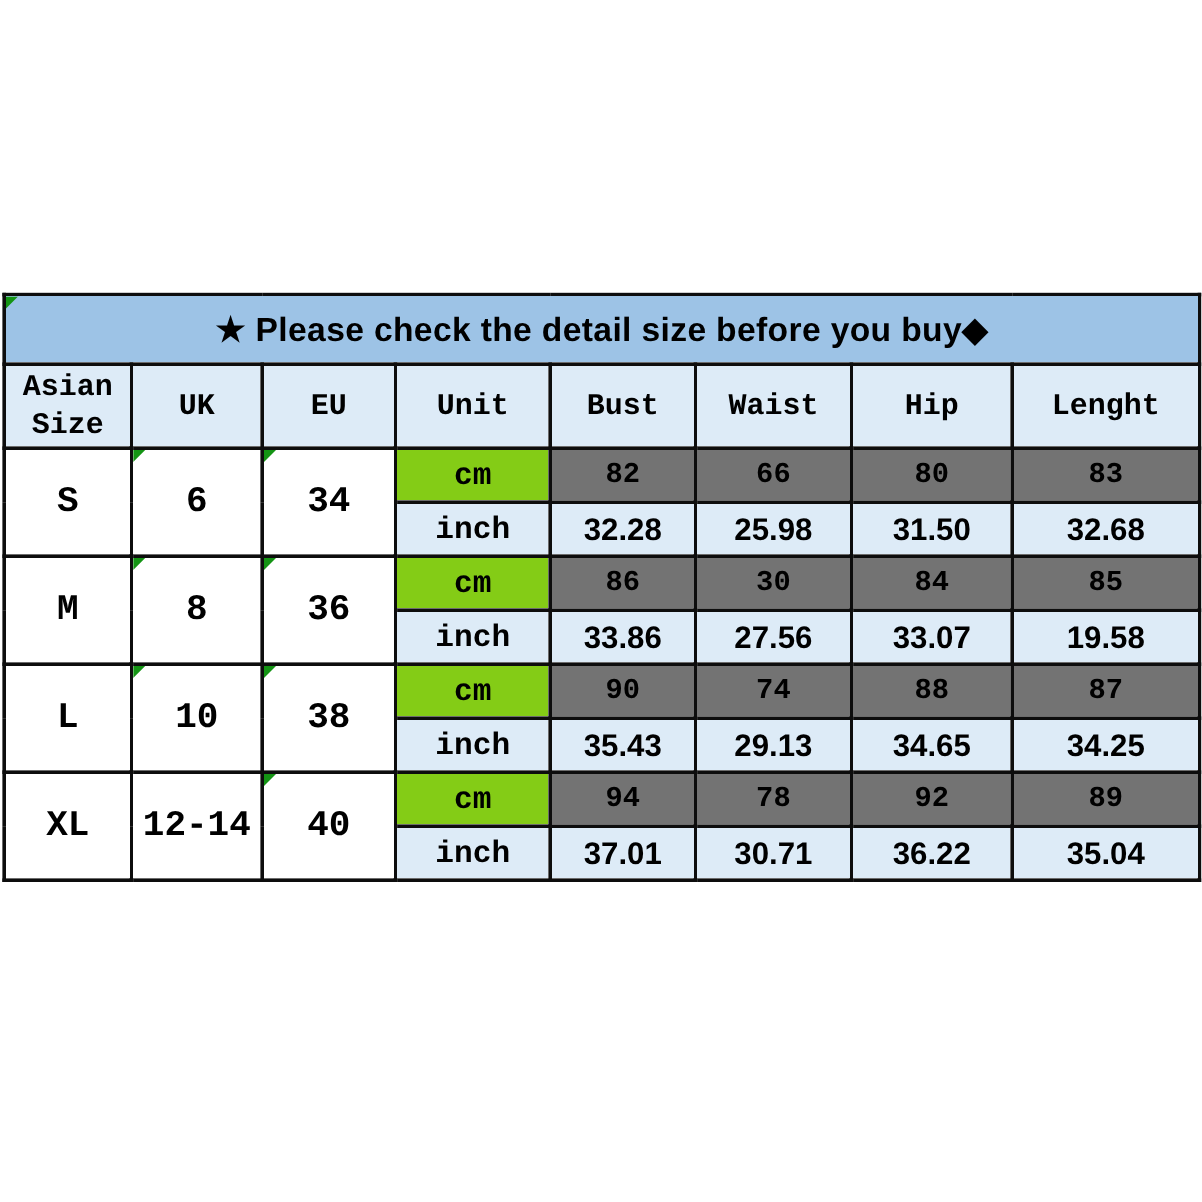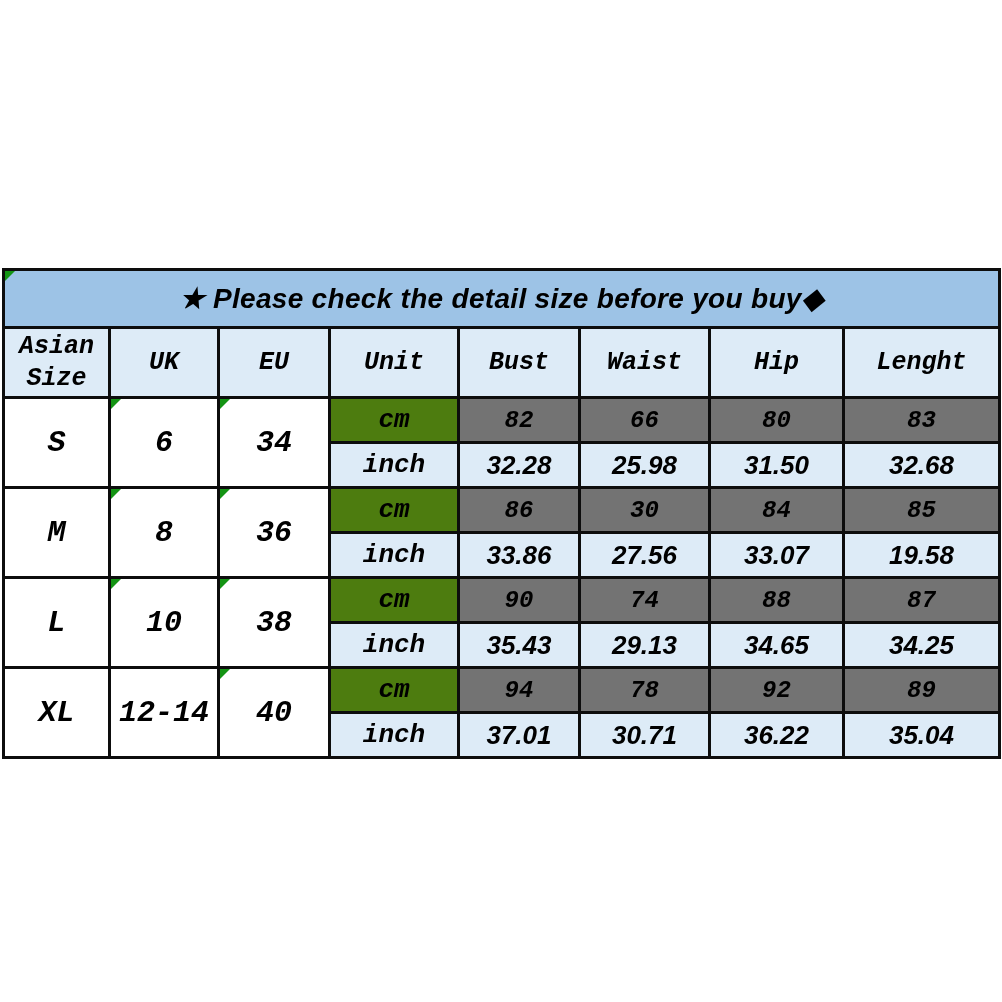--- a/index.html
+++ b/index.html
@@ -10,25 +10,24 @@
   .canvas {
     position: relative;
     width: 1002px;
     height: 1002px;
     background: #ffffff;
     overflow: hidden;
   }
   table.size-chart {
     position: absolute;
     left: 2px;
-    top: 268px;
+    top: 244px;
     width: 996px;
     border-collapse: collapse;
     table-layout: fixed;
-    font-style: italic;
   }
   table.size-chart td {
     border: 3px solid #0d0d0d;
     text-align: center;
     vertical-align: middle;
     padding: 0;
     color: #000000;
     position: relative;
     overflow: hidden;
   }
@@ -67,21 +66,21 @@
     font-weight: bold;
     font-size: 24px;
   }
   td.val-cell-inch {
     background: #DDEBF7;
     font-family: "Liberation Sans", sans-serif;
     font-weight: 600;
     font-size: 26px;
     color: #1a1a1a;
   }
-  .row-cm  { background: #4d7c0f; }
+  .row-cm  { background: #84cc16; }
   .row-inch{ background: #DDEBF7; }
   .flag {
     position: absolute;
     top: 0;
     left: 0;
     width: 0;
     height: 0;
     border-top: 10px solid #149414;
     border-right: 10px solid transparent;
   }

